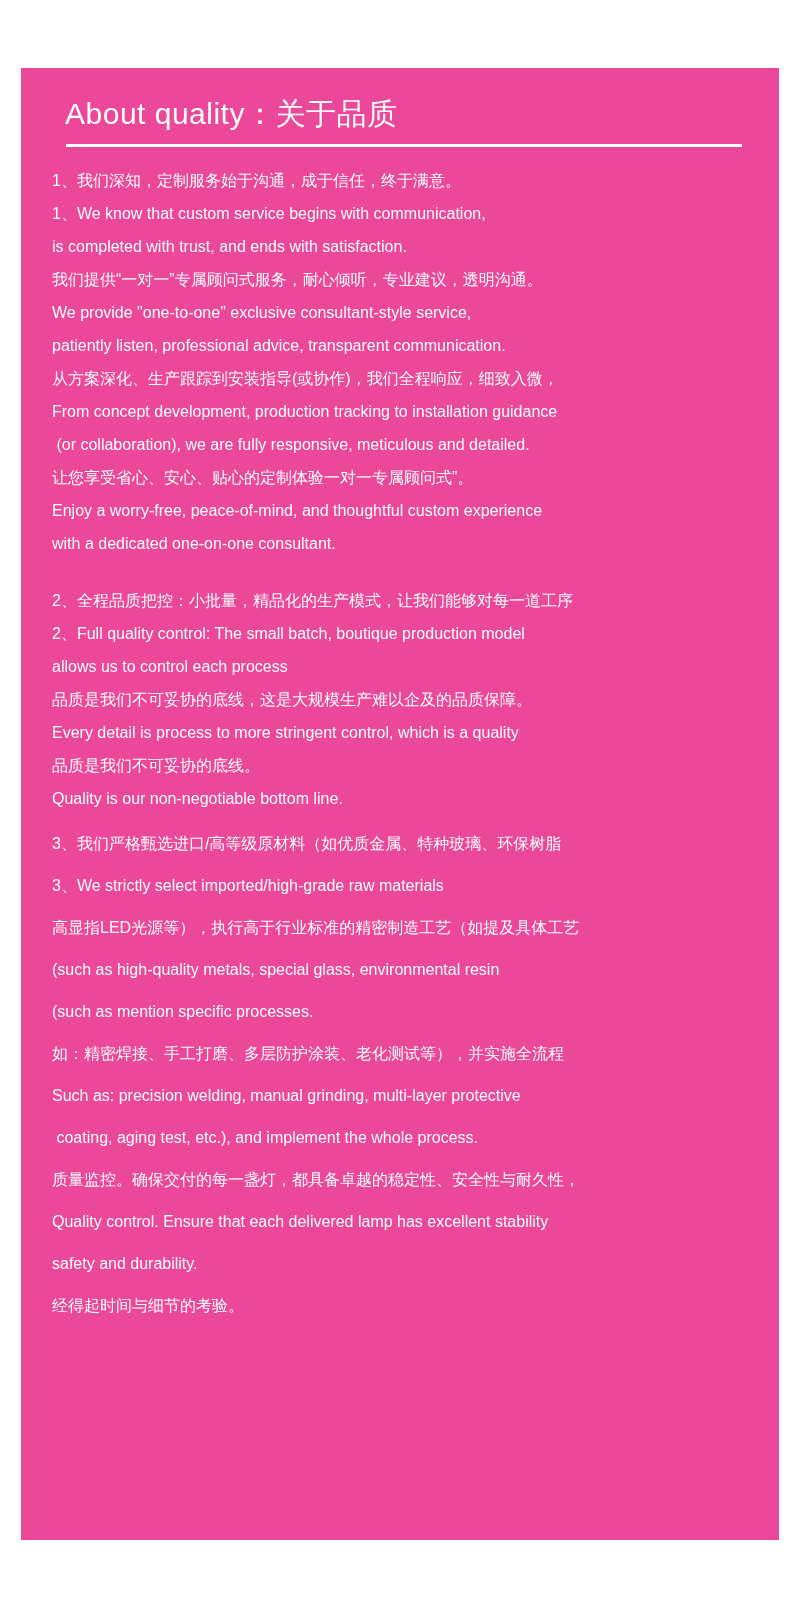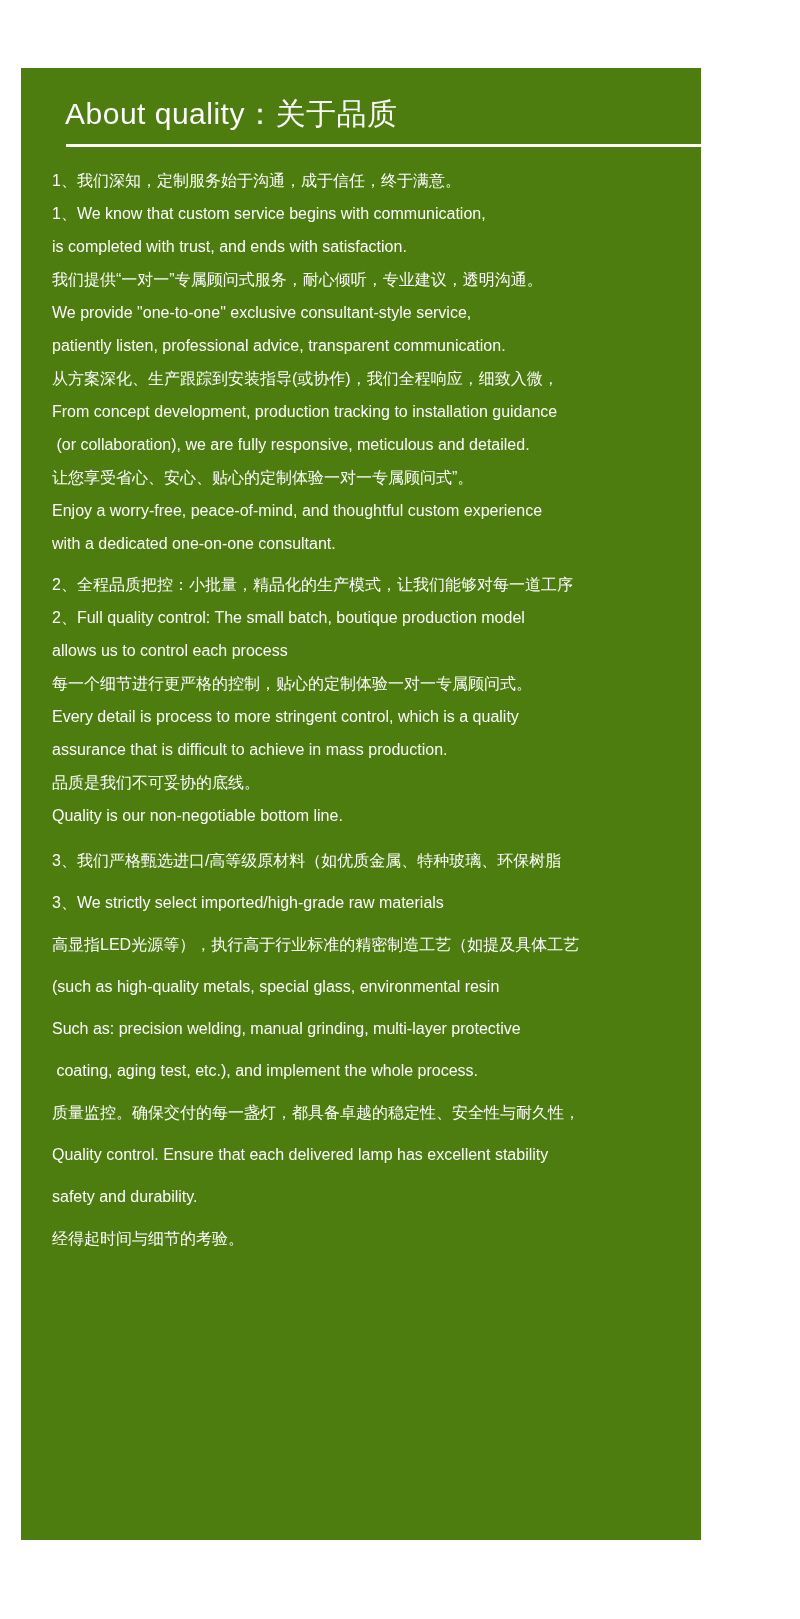--- a/index.html
+++ b/index.html
@@ -12,23 +12,23 @@
     position: relative;
     width: 800px;
     height: 1619px;
     background: #ffffff;
     overflow: hidden;
   }
   .panel {
     position: absolute;
     left: 21px;
     top: 68px;
-    width: 680px;
+    width: 758px;
     height: 1472px;
-    background: #4d7c0f;
+    background: #ec4899;
     color: #fdfdfd;
     overflow: hidden;
   }
   .title {
     position: absolute;
     left: 44px;
     top: 26px;
     margin: 0;
     font-size: 30px;
     font-weight: 400;
@@ -52,21 +52,21 @@
   }
   .para {
     font-size: 16px;
     font-weight: 400;
     line-height: 33px;
     color: #fdfdfd;
   }
   .para .line {
     white-space: pre;
   }
-  .para.p2 { margin-top: 8px; }
+  .para.p2 { margin-top: 24px; }
   .para.p3 { margin-top: 8px; line-height: 42px; }
 </style>
 </head>
 <body>
 
 <div class="page">
   <div class="panel">
     <h1 class="title">About quality：关于品质</h1>
     <div class="rule"></div>
     <div class="content">
@@ -81,31 +81,32 @@
           <div class="line">From concept development, production tracking to installation guidance</div>
           <div class="line"> (or collaboration), we are fully responsive, meticulous and detailed.</div>
           <div class="line">让您享受省心、安心、贴心的定制体验一对一专属顾问式”。</div>
           <div class="line">Enjoy a worry-free, peace-of-mind, and thoughtful custom experience</div>
           <div class="line">with a dedicated one-on-one consultant.</div>
         </div>
       <div class="para p2">
           <div class="line">2、全程品质把控：小批量，精品化的生产模式，让我们能够对每一道工序</div>
           <div class="line">2、Full quality control: The small batch, boutique production model</div>
           <div class="line">allows us to control each process</div>
-          <div class="line">每一个细节进行更严格的控制，贴心的定制体验一对一专属顾问式。</div>
+          <div class="line">品质是我们不可妥协的底线，这是大规模生产难以企及的品质保障。</div>
           <div class="line">Every detail is process to more stringent control, which is a quality</div>
-          <div class="line">assurance that is difficult to achieve in mass production.</div>
           <div class="line">品质是我们不可妥协的底线。</div>
           <div class="line">Quality is our non-negotiable bottom line.</div>
         </div>
       <div class="para p3">
           <div class="line">3、我们严格甄选进口/高等级原材料（如优质金属、特种玻璃、环保树脂</div>
           <div class="line">3、We strictly select imported/high-grade raw materials</div>
           <div class="line">高显指LED光源等），执行高于行业标准的精密制造工艺（如提及具体工艺</div>
           <div class="line">(such as high-quality metals, special glass, environmental resin</div>
+          <div class="line">(such as mention specific processes.</div>
+          <div class="line">如：精密焊接、手工打磨、多层防护涂装、老化测试等），并实施全流程</div>
           <div class="line">Such as: precision welding, manual grinding, multi-layer protective</div>
           <div class="line"> coating, aging test, etc.), and implement the whole process.</div>
           <div class="line">质量监控。确保交付的每一盏灯，都具备卓越的稳定性、安全性与耐久性，</div>
           <div class="line">Quality control. Ensure that each delivered lamp has excellent stability</div>
           <div class="line">safety and durability.</div>
           <div class="line">经得起时间与细节的考验。</div>
         </div>
     </div>
   </div>
 </div>

